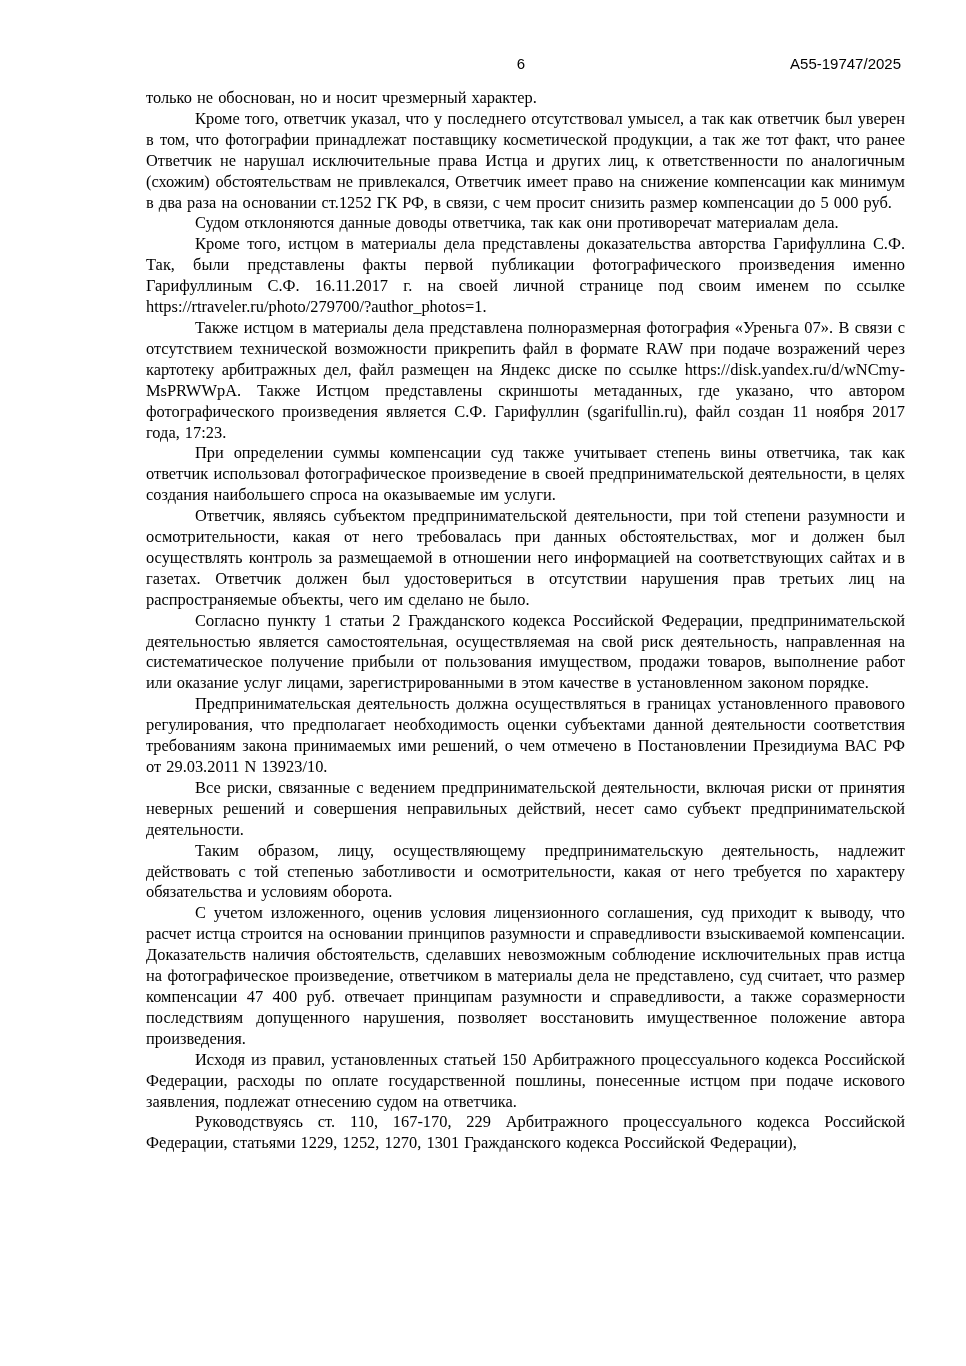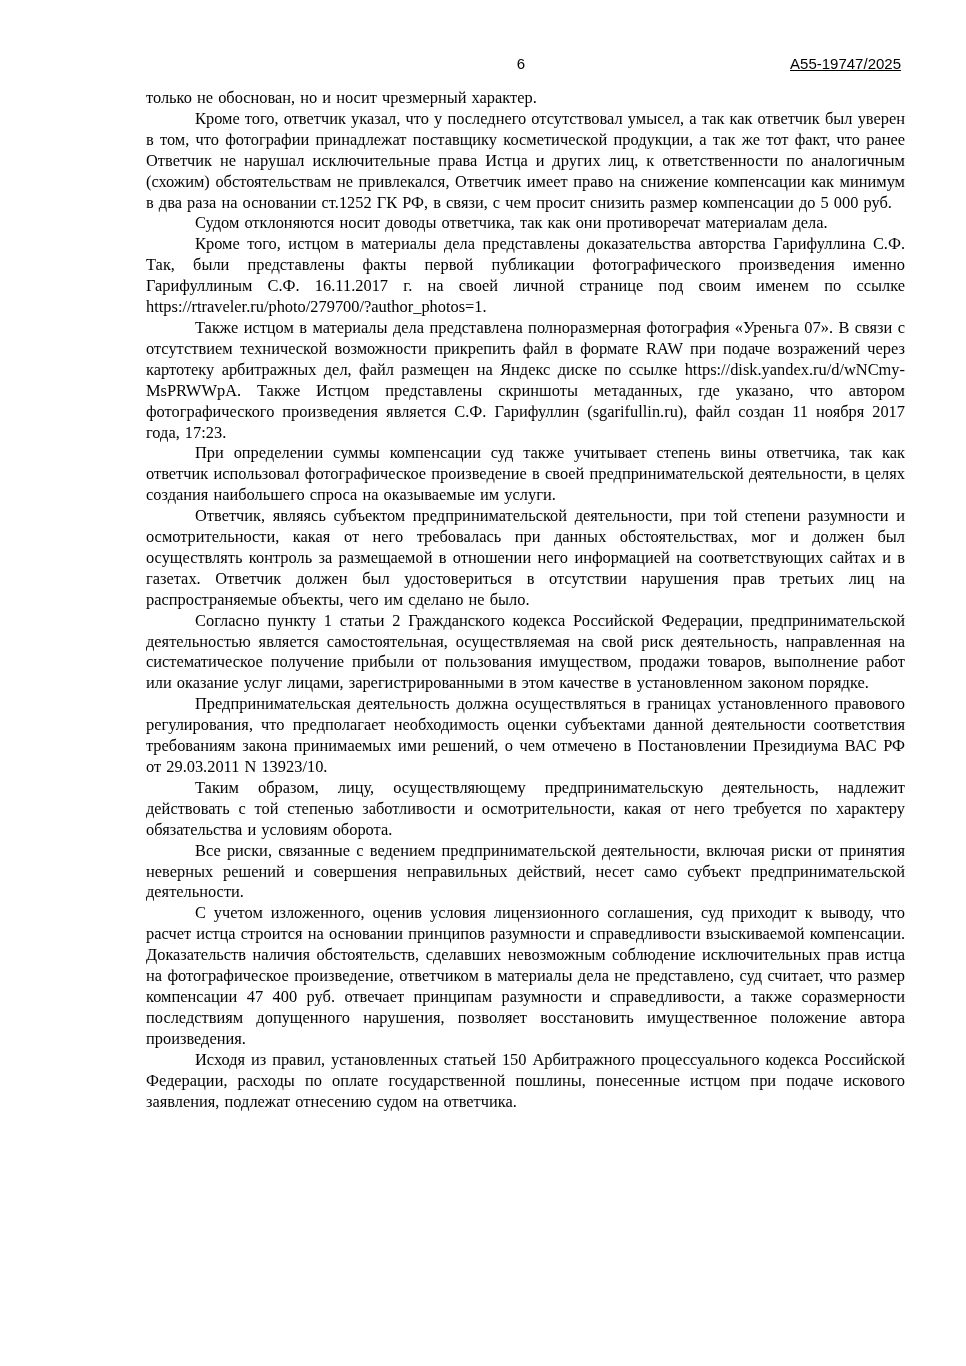--- a/index.html
+++ b/index.html
@@ -30,21 +30,20 @@
     position: absolute;
     left: 0;
     right: 0;
     text-align: center;
   }
   .case-number {
     position: absolute;
     right: 4px;
     top: 0;
     text-align: left;
-    text-decoration: underline;
   }
   .content {
     position: absolute;
     top: 88px;
     left: 146px;
     right: 61px;
   }
   .content p {
     margin: 0;
     font-family: "Liberation Serif", serif;
@@ -65,26 +64,27 @@
 <div class="page">
 
   <div class="header">
     <span class="page-number">6</span>
     <span class="case-number">А55-19747/2025</span>
   </div>
 
   <div class="content">
     <p class="no-indent">только не обоснован, но и носит чрезмерный характер.</p>
     <p>Кроме того, ответчик указал, что у последнего отсутствовал умысел, а так как ответчик был уверен в том, что фотографии принадлежат поставщику косметической продукции, а так же тот факт, что ранее Ответчик не нарушал исключительные права Истца и других лиц, к ответственности по аналогичным (схожим) обстоятельствам не привлекался, Ответчик имеет право на снижение компенсации как минимум в два раза на основании ст.1252 ГК РФ, в связи, с чем просит снизить размер компенсации до 5 000 руб.</p>
-    <p>Судом отклоняются носит доводы ответчика, так как они противоречат материалам дела.</p>
+    <p>Судом отклоняются данные доводы ответчика, так как они противоречат материалам дела.</p>
     <p>Кроме того, истцом в материалы дела представлены доказательства авторства Гарифуллина С.Ф. Так, были представлены факты первой публикации фотографического произведения именно Гарифуллиным С.Ф. 16.11.2017 г. на своей личной странице под своим именем по ссылке https://rtraveler.ru/photo/279700/?author_photos=1.</p>
     <p>Также истцом в материалы дела представлена полноразмерная фотография «Уреньга 07». В связи с отсутствием технической возможности прикрепить файл в формате RAW при подаче возражений через картотеку арбитражных дел, файл размещен на Яндекс диске по ссылке https://disk.yandex.ru/d/wNCmy-MsPRWWpA. Также Истцом представлены скриншоты метаданных, где указано, что автором фотографического произведения является С.Ф. Гарифуллин (sgarifullin.ru), файл создан 11 ноября 2017 года, 17:23.</p>
     <p>При определении суммы компенсации суд также учитывает степень вины ответчика, так как ответчик использовал фотографическое произведение в своей предпринимательской деятельности, в целях создания наибольшего спроса на оказываемые им услуги.</p>
     <p>Ответчик, являясь субъектом предпринимательской деятельности, при той степени разумности и осмотрительности, какая от него требовалась при данных обстоятельствах, мог и должен был осуществлять контроль за размещаемой в отношении него информацией на соответствующих сайтах и в газетах. Ответчик должен был удостовериться в отсутствии нарушения прав третьих лиц на распространяемые объекты, чего им сделано не было.</p>
     <p>Согласно пункту 1 статьи 2 Гражданского кодекса Российской Федерации, предпринимательской деятельностью является самостоятельная, осуществляемая на свой риск деятельность, направленная на систематическое получение прибыли от пользования имуществом, продажи товаров, выполнение работ или оказание услуг лицами, зарегистрированными в этом качестве в установленном законом порядке.</p>
     <p>Предпринимательская деятельность должна осуществляться в границах установленного правового регулирования, что предполагает необходимость оценки субъектами данной деятельности соответствия требованиям закона принимаемых ими решений, о чем отмечено в Постановлении Президиума ВАС РФ от 29.03.2011 N 13923/10.</p>
+    <p>Все риски, связанные с ведением предпринимательской деятельности, включая риски от принятия неверных решений и совершения неправильных действий, несет само субъект предпринимательской деятельности.</p>
     <p>Таким образом, лицу, осуществляющему предпринимательскую деятельность, надлежит действовать с той степенью заботливости и осмотрительности, какая от него требуется по характеру обязательства и условиям оборота.</p>
-    <p>Все риски, связанные с ведением предпринимательской деятельности, включая риски от принятия неверных решений и совершения неправильных действий, несет само субъект предпринимательской деятельности.</p>
     <p>С учетом изложенного, оценив условия лицензионного соглашения, суд приходит к выводу, что расчет истца строится на основании принципов разумности и справедливости взыскиваемой компенсации. Доказательств наличия обстоятельств, сделавших невозможным соблюдение исключительных прав истца на фотографическое произведение, ответчиком в материалы дела не представлено, суд считает, что размер компенсации 47 400 руб. отвечает принципам разумности и справедливости, а также соразмерности последствиям допущенного нарушения, позволяет восстановить имущественное положение автора произведения.</p>
     <p>Исходя из правил, установленных статьей 150 Арбитражного процессуального кодекса Российской Федерации, расходы по оплате государственной пошлины, понесенные истцом при подаче искового заявления, подлежат отнесению судом на ответчика.</p>
+    <p>Руководствуясь ст.  110, 167-170, 229 Арбитражного процессуального кодекса Российской Федерации, статьями 1229, 1252, 1270, 1301 Гражданского кодекса Российской Федерации),</p>
   </div>
 
 </div>
 
 </body></html>

